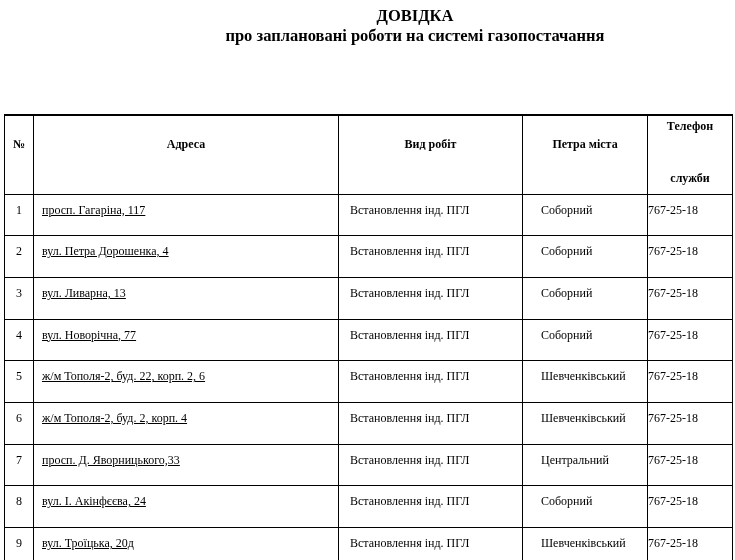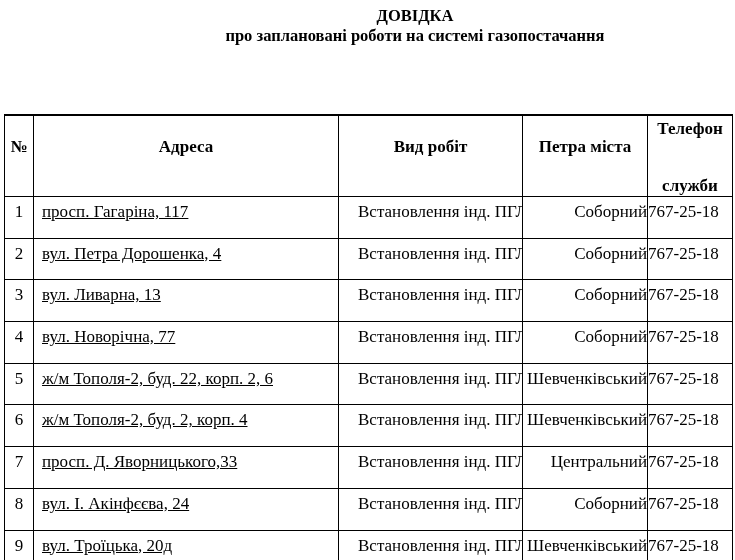--- a/index.html
+++ b/index.html
@@ -38,21 +38,21 @@
     width: 728px;
     border-collapse: collapse;
     table-layout: fixed;
   }
   table.report, table.report td, table.report th {
     border: 1px solid #000000;
   }
   table.report { border-top: 2px solid #000000; }
   th, td {
     padding: 0;
-    font-size: 17px;
+    font-size: 12px;
     overflow: hidden;
     white-space: nowrap;
   }
   col.c-num { width: 29px; }
   col.c-address { width: 305px; }
   col.c-work { width: 184px; }
   col.c-district { width: 125px; }
   col.c-phone { width: 85px; }
 
   tr.header-row { height: 79px; }
@@ -68,22 +68,22 @@
   .phone-hdr .hdr-line2 { margin-top: 37px; }
 
   tr.data-row { height: 41.7px; }
   tr.data-row td {
     vertical-align: top;
     padding-top: 6px;
     line-height: 18px;
   }
   td.col-num { text-align: center; }
   td.col-address { text-align: left; padding-left: 8px; text-decoration: underline; }
-  td.col-work { text-align: left; padding-left: 19px; }
-  td.col-district { text-align: right; padding-left: 2px; margin-left: 20px; }
+  td.col-work { text-align: left; padding-left: 11px; }
+  td.col-district { text-align: left; padding-left: 18px; margin-left: 20px; }
   td.col-phone { text-align: left; }
 </style>
 </head>
 <body>
 
 <div class="page">
 
   <div class="title-block">
     <p class="title-line l1">ДОВІДКА</p>
     <p class="title-line l2">про заплановані роботи на системі газопостачання</p>

